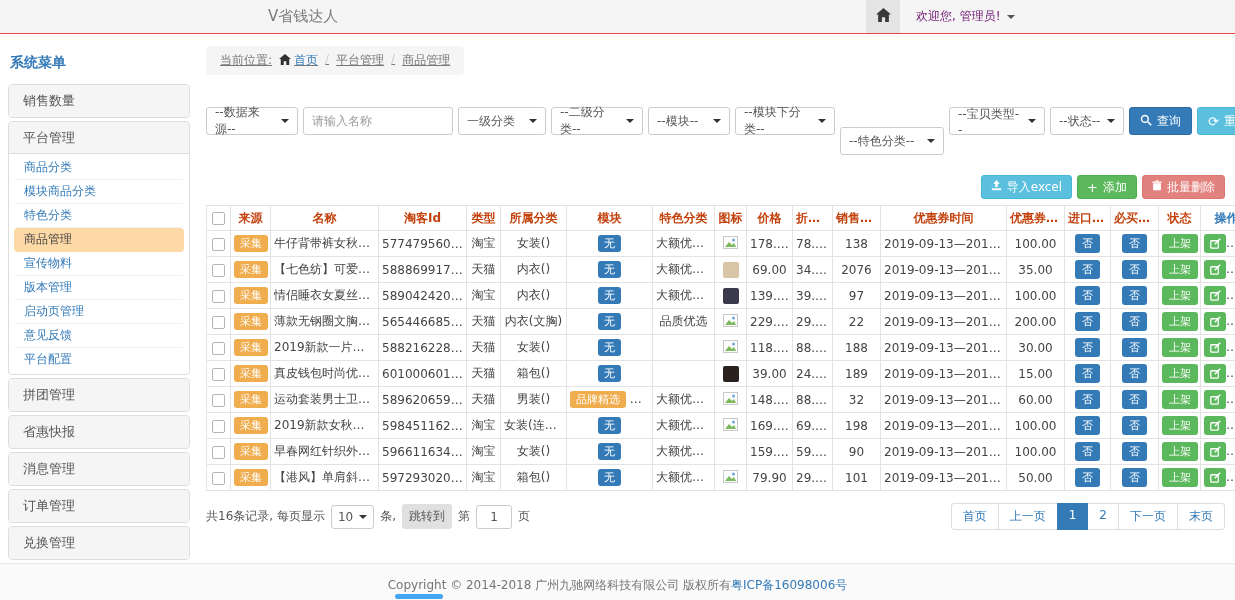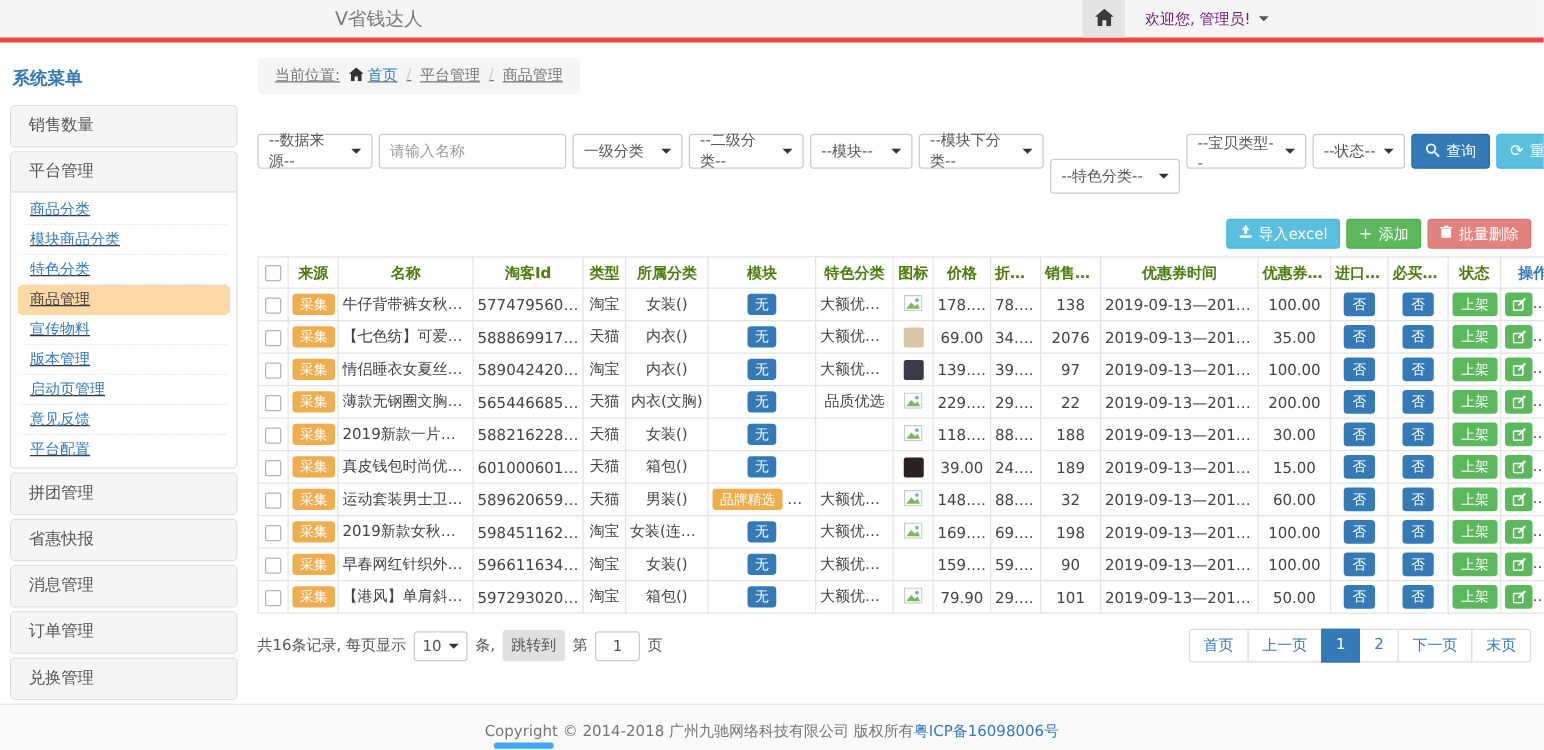--- a/index.html
+++ b/index.html
@@ -1,34 +1,34 @@
 <!DOCTYPE html>
 <html><head>
 <meta charset="utf-8">
 <style>
   * { box-sizing: border-box; margin: 0; padding: 0; }
   html,body { width:1235px; height:600px; overflow:hidden; }
   body { font-family:"DejaVu Sans","Liberation Sans",sans-serif; font-size:12px; color:#333; background:#fff; position:relative; }
 
   
-  .topbar { height:34px; background:#f5f5f5; border-bottom:4px solid #ef4444; position:relative; display:flex; align-items:center; }
+  .topbar { height:34px; background:#f5f5f5; border-bottom:1px solid #ef4444; position:relative; display:flex; align-items:center; }
   .topbar-title { margin-left:268px; color:#7b7b7b; font-size:15px; }
   .topbar-right { position:absolute; left:866px; top:0; height:100%; display:flex; align-items:center; }
   .home-box { width:34px; height:100%; background:#e4e4e4; display:flex; align-items:center; justify-content:center; cursor:pointer; }
   .welcome { margin-left:16px; color:#701a75; display:flex; align-items:center; gap:7px; cursor:pointer; }
   .caret-down { width:0; height:0; border-left:4px solid transparent; border-right:4px solid transparent; border-top:4px solid #555; display:inline-block; }
 
   
   .page { display:flex; align-items:flex-start; }
   .sidebar { width:182px; flex-shrink:0; margin:14px 0 0 8px; }
   .sidebar-title { color:#337ab7; font-weight:bold; font-size:14px; padding:6px 2px 12px 2px; }
   .panel { border:1px solid #ddd; border-radius:4px; margin-bottom:3px; background:#fff; overflow:hidden; }
   .panel-head { background:#f5f5f5; height:32px; line-height:32px; padding:0 14px; color:#555; font-size:13px; cursor:pointer; }
   .panel.expanded .panel-head { border-bottom:1px solid #ddd; }
-  .submenu { padding:2px 5px;text-decoration:underline; }
+  .submenu { padding:2px 5px; }
   .submenu-item { height:24px; line-height:23px; padding:0 10px; color:#337ab7; border-bottom:1px dotted #e2e2e2; cursor:pointer; border-radius:4px; white-space:nowrap; overflow:hidden; }
   .submenu-item:last-child { border-bottom:none; }
   .submenu-item.active { background:#fdd9a6; color:#444; border-bottom:1px solid transparent; }
 
   .main { flex:1; margin:12px 10px 0 16px; min-width:0; }
 
   
   .breadcrumb { display:inline-flex; align-items:flex-start; gap:7px; background:#f5f5f5; border-radius:4px; padding:6px 14px; color:#777;text-decoration:underline; }
   .crumb-home { color:#337ab7; display:inline-flex; align-items:center; gap:3px; cursor:pointer; }
   .crumb-sep { color:#ccc; }
@@ -46,21 +46,21 @@
   .btn-danger-soft { background:#e2827e; border-color:#dd7672; }
   .glyph { font-size:13px; line-height:1; }
 
   
   .toolbar { display:flex; justify-content:flex-end; gap:5px; margin-top:20px; }
   .toolbar .btn { height:24px; padding:0 9px; }
 
   
   .grid { width:100%; border-collapse:collapse; table-layout:fixed; margin-top:6px; }
   .grid th, .grid td { border:1px solid #e3e3e3; text-align:center; padding:0 3px; white-space:nowrap; overflow:hidden; text-overflow:ellipsis; font-size:12px; }
-  .grid th { height:25px; font-weight:bold; color:#4d7c0f; }
+  .grid th { height:25px; font-weight:bold; color:#c2410c; }
   .grid td { height:26px; color:#444; }
   .grid th.op-col { color:#337ab7; }
   .cbx { display:inline-block; width:13px; height:13px; border:1px solid #b5b5b5; border-radius:2px; background:#fff; vertical-align:middle; cursor:pointer; }
   .badge { display:inline-block; border-radius:3px; color:#fff; font-size:11px; line-height:15px; padding:1px 6px; }
   .badge-orange { background:#f0ad4e; }
   .badge-blue   { background:#337ab7; }
   .badge-green  { background:#5cb85c; }
   .badge-btn { cursor:pointer; padding:2px 7px; }
   .photo-thumb { display:inline-block; width:16px; height:16px; border-radius:2px; vertical-align:middle; }
   .mini-btn { display:inline-flex; align-items:center; justify-content:center; width:22px; height:19px; border-radius:3px; cursor:pointer; vertical-align:middle; }

